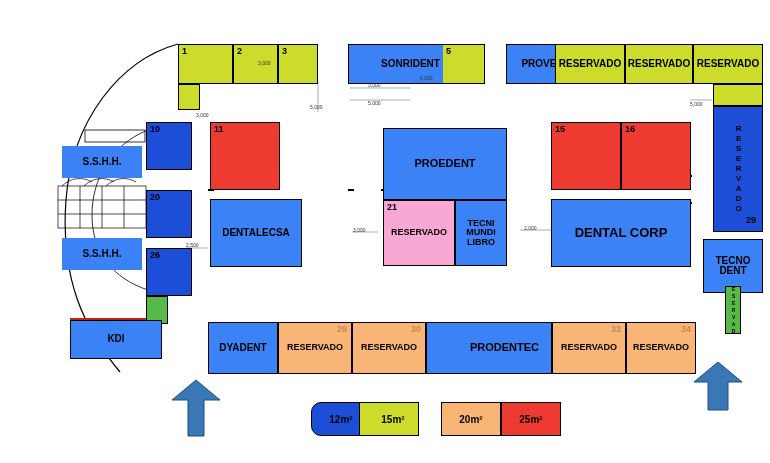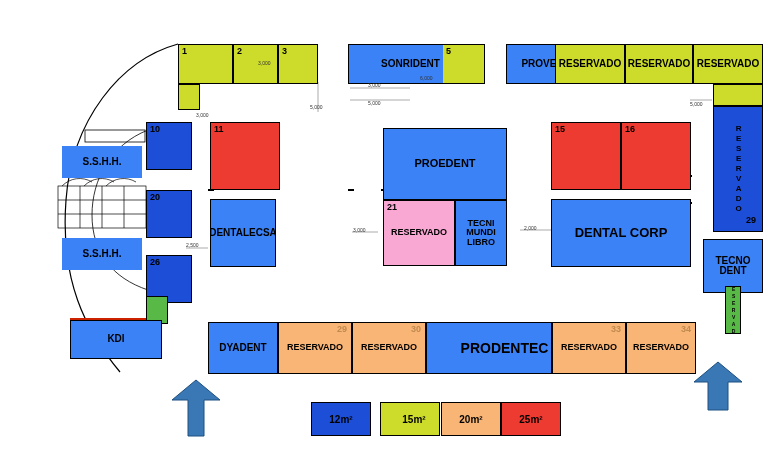--- a/index.html
+++ b/index.html
@@ -150,39 +150,39 @@
   </div>
 
   <div class="booth green" style="left:178px; top:84px; width:22px; height:26px;"></div>
 
   <div class="booth blue" style="left:146px; top:122px; width:46px; height:48px;">
     <span class="num num-tl">10</span>
   </div>
   <div class="booth blue" style="left:146px; top:190px; width:46px; height:48px;">
     <span class="num num-tl">20</span>
   </div>
-  <div class="booth blue" style="left:146px; top:255px; width:46px; height:48px;">
+  <div class="booth blue" style="left:146px; top:248px; width:46px; height:48px;">
     <span class="num num-tl">26</span>
   </div>
   <div class="booth brightgreen" style="left:146px; top:296px; width:22px; height:28px;"></div>
 
   <div class="booth plain" style="left:62px; top:146px; width:80px; height:32px; border:none; font-size:10px;">
     <span>S.S.H.H.</span>
   </div>
   <div class="booth plain" style="left:62px; top:238px; width:80px; height:32px; border:none; font-size:10px;">
     <span>S.S.H.H.</span>
   </div>
   <div class="booth plain" style="left:70px; top:320px; width:92px; height:39px;">
     <span>KDI</span>
   </div>
 
   <div class="booth red" style="left:210px; top:122px; width:70px; height:68px;">
     <span class="num num-tl">11</span>
   </div>
-  <div class="booth plain" style="left:210px; top:199px; width:66px; height:68px;">
+  <div class="booth plain" style="left:210px; top:199px; width:92px; height:68px;">
     <span>DENTALECSA</span>
   </div>
 
   <div class="booth plain" style="left:383px; top:128px; width:124px; height:72px; font-size:11px;">
     <span>PROEDENT</span>
   </div>
   <div class="booth salmon" style="left:383px; top:200px; width:72px; height:66px; font-size:9px;">
     <span class="num num-tl">21</span>
     <span>RESERVADO</span>
   </div>
@@ -216,45 +216,45 @@
     <span>DYADENT</span>
   </div>
   <div class="booth orange" style="left:278px; top:322px; width:74px; height:52px; font-size:9px;">
     <span class="num num-tr" style="color:#c08a50;">29</span>
     <span>RESERVADO</span>
   </div>
   <div class="booth orange" style="left:352px; top:322px; width:74px; height:52px; font-size:9px;">
     <span class="num num-tr" style="color:#c08a50;">30</span>
     <span>RESERVADO</span>
   </div>
-  <div class="booth plain" style="left:426px; top:322px; width:126px; height:52px; font-size:14px;padding-left:31px;">
+  <div class="booth plain" style="left:426px; top:322px; width:126px; height:52px; font-size:11px;padding-left:31px;">
     <span>PRODENTEC</span>
   </div>
   <div class="booth orange" style="left:552px; top:322px; width:74px; height:52px; font-size:9px;">
     <span class="num num-tr" style="color:#c08a50;">33</span>
     <span>RESERVADO</span>
   </div>
   <div class="booth orange" style="left:626px; top:322px; width:70px; height:52px; font-size:9px;">
     <span class="num num-tr" style="color:#c08a50;">34</span>
     <span>RESERVADO</span>
   </div>
 
   <svg class="vecover">
     <g>
       <path d="M 188 436 L 188 400 L 172 400 L 196 380 L 220 400 L 204 400 L 204 436 Z" fill="#3a78b5" stroke="#1d4f80" stroke-width="1"></path>
     </g>
     <g>
       <path d="M 708 410 L 708 382 L 694 382 L 718 362 L 742 382 L 728 382 L 728 410 Z" fill="#3a78b5" stroke="#1d4f80" stroke-width="1"></path>
     </g>
   </svg>
 
-  <div class="legend-box blue" style="left:311px; top:402px; width:60px; height:34px;">
+  <div class="legend-box blue" style="left:311px; top:402px; width:60px; height:34px;border-radius:10px;">
     <span>12m²</span>
   </div>
-  <div class="legend-box green" style="left:380px; top:402px; width:60px; height:34px;padding-left:8px;">
+  <div class="legend-box green" style="left:359px; top:402px; width:60px; height:34px;padding-left:8px;">
     <span>15m²</span>
   </div>
   <div class="legend-box orange" style="left:441px; top:402px; width:60px; height:34px;">
     <span>20m²</span>
   </div>
   <div class="legend-box red" style="left:501px; top:402px; width:60px; height:34px;">
     <span>25m²</span>
   </div>
 
   <div class="dimlabel" style="left:258px; top:60px;">3,000</div>

